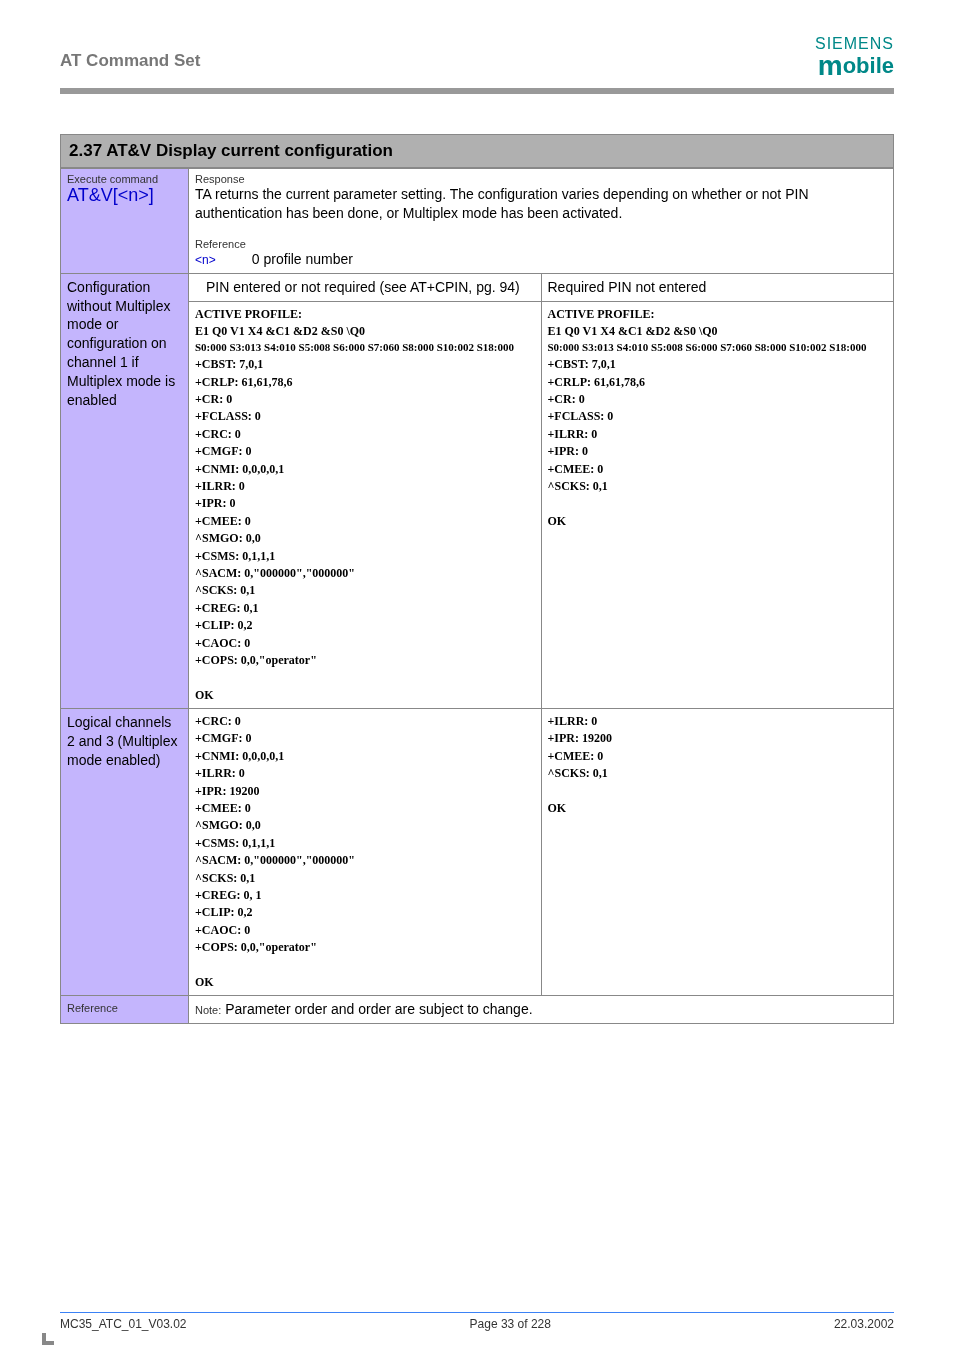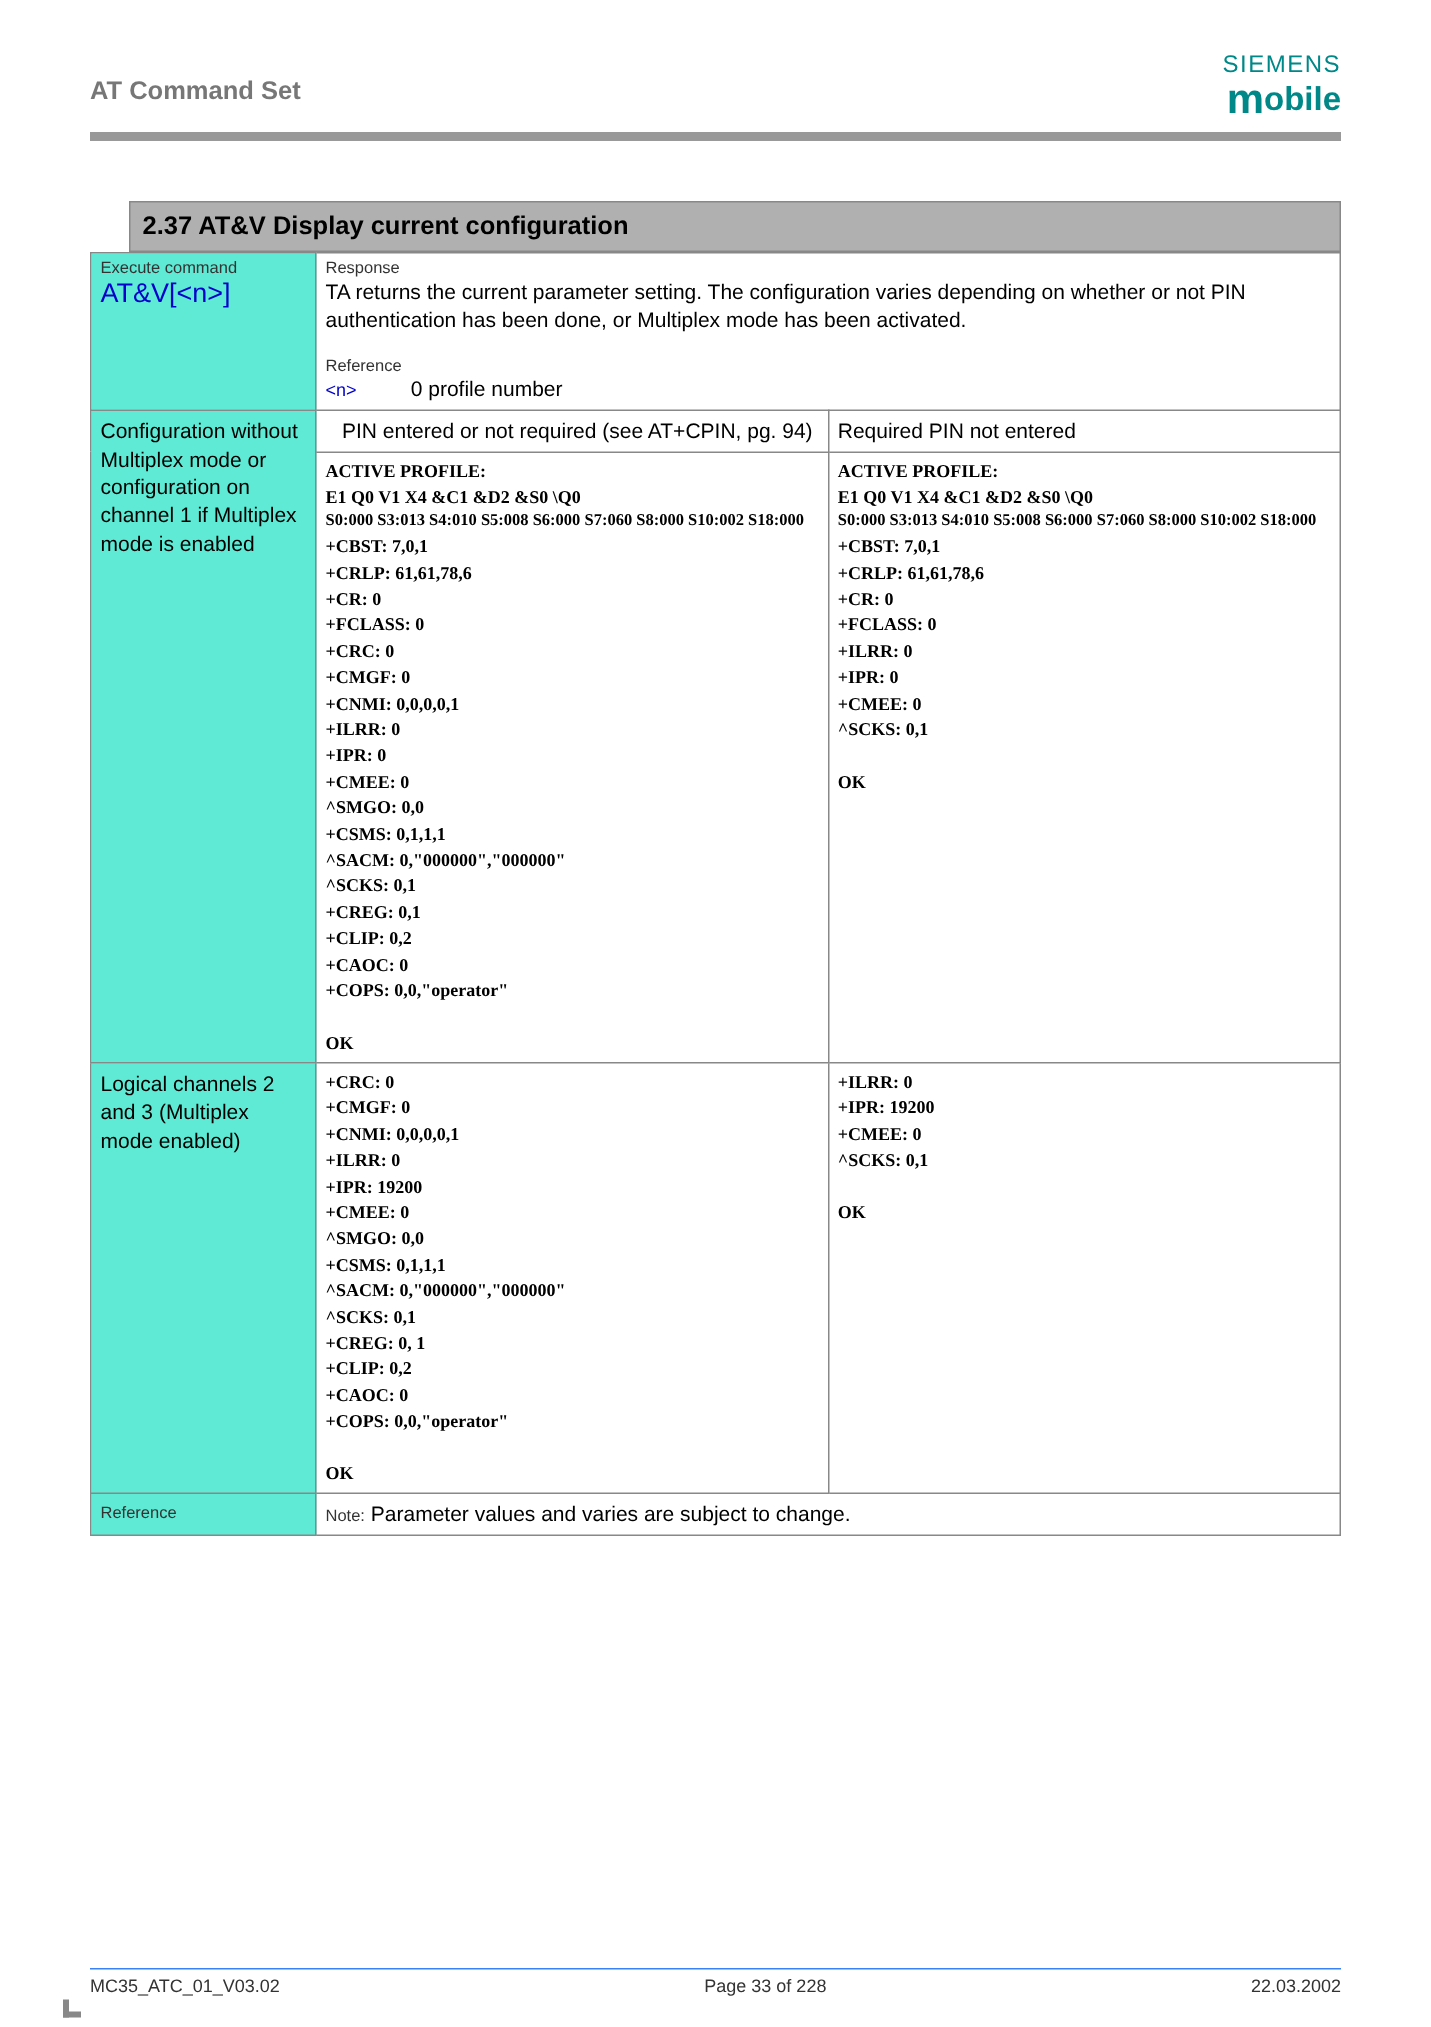--- a/index.html
+++ b/index.html
@@ -49,34 +49,33 @@
     font-weight: bold;
     vertical-align: -2px;
   }
   .section-header {
     background: #b0b0b0;
     color: #000;
     font-size: 17px;
     font-weight: bold;
     padding: 6px 8px;
     border: 1px solid #888;
-    margin-left: 26px;
   }
   table.main {
     width: 100%;
     border-collapse: collapse;
     table-layout: fixed;
   }
   table.main td {
     border: 1px solid #888;
     vertical-align: top;
     padding: 4px 6px;
     font-size: 13px;
   }
-  .col-left { width: 150px; background: #5eead4; }
+  .col-left { width: 128px; background: #c4b5fd; }
   .small-label { font-size: 11px; color: #333; }
   .cmd { color: #0000cc; font-family: Arial, sans-serif; font-size: 18px; }
   .param-n { color: #0000cc; font-family: Arial, sans-serif; font-size: 12px;}
   .body-text { font-size: 14px; line-height: 1.35; }
   .serif-bold { font-family: "Times New Roman", Times, serif; font-weight: bold; font-size: 12px; line-height: 1.45; }
   .serif-bold-sm { font-family: "Times New Roman", Times, serif; font-weight: bold; font-size: 11px; line-height: 1.45; }
   .footer {
     position: absolute;
     bottom: 20px;
     left: 60px;
@@ -226,21 +225,21 @@
               <span class="lb">OK</span>
             </div>
       </td>
     </tr>
 
     <tr>
       <td class="col-left">
         <span class="small-label">Reference</span>
       </td>
       <td colspan="2">
-        <span class="small-label">Note:</span><span class="body-text"> Parameter values and varies are subject to change.</span>
+        <span class="small-label">Note:</span><span class="body-text"> Parameter order and order are subject to change.</span>
       </td>
     </tr>
   </tbody>
     </table>
 
   <div class="footer">
     <span>MC35_ATC_01_V03.02</span>
     <span>Page 33 of 228</span>
     <span>22.03.2002</span>
   </div>

